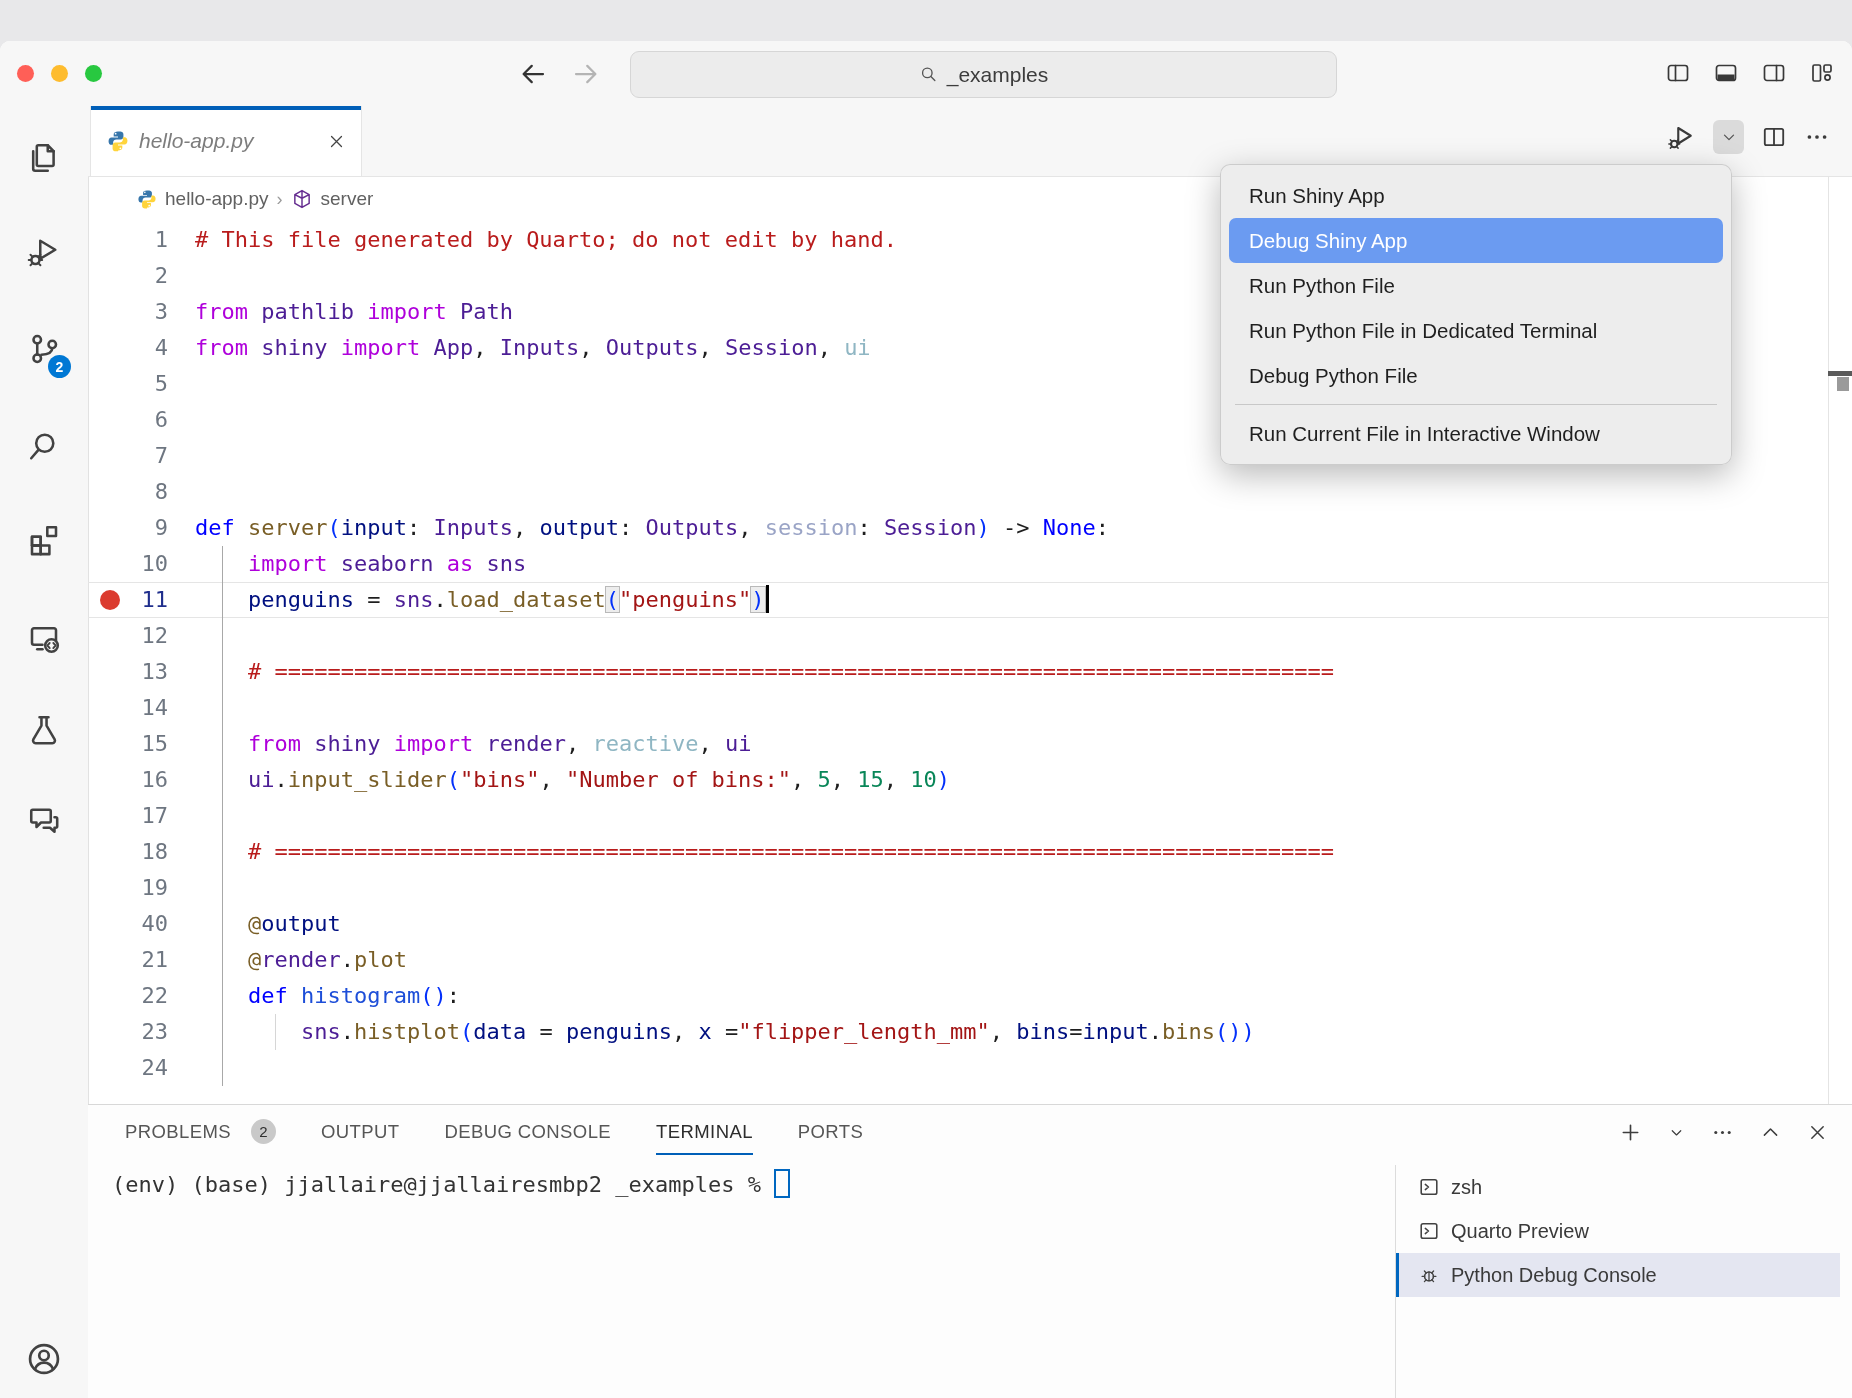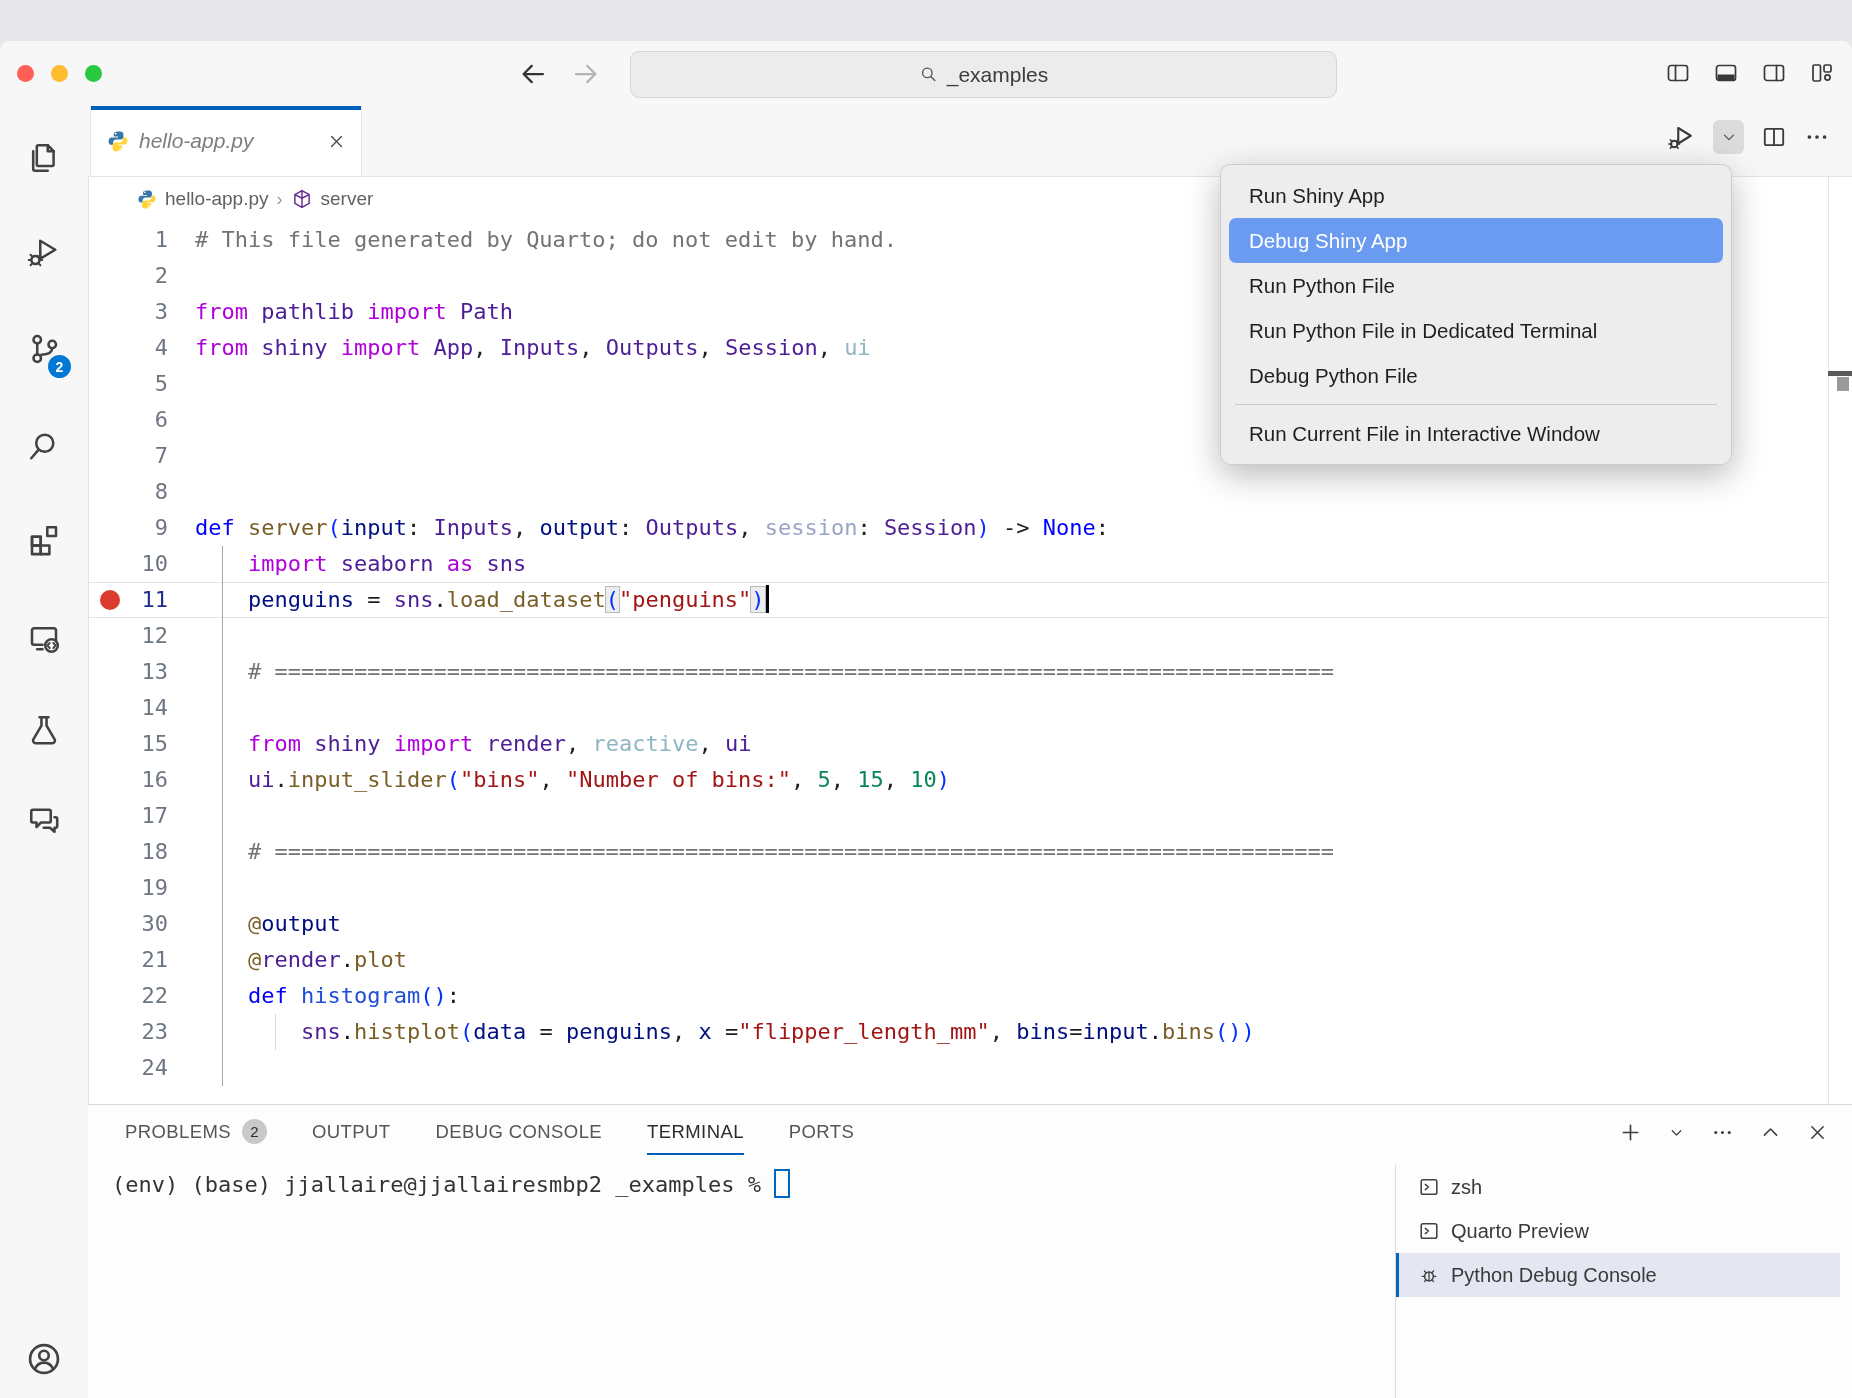--- a/index.html
+++ b/index.html
@@ -51,38 +51,38 @@
   #code-lines{position:absolute;left:88px;top:181px;right:24px;
               font-family:"DejaVu Sans Mono",monospace;font-size:22px}
   .code-row{position:relative;height:36px;line-height:36px;display:flex;white-space:pre}
   .gutter{width:92px;padding-right:12px;box-sizing:border-box;text-align:right;color:#6e7681;
           flex:none;user-select:none}
   .code-text{padding-left:15px;white-space:pre}
   .code-row.current{box-shadow:inset 0 1px #e5e5e5, inset 0 -1px #e5e5e5}
   .code-row.current .gutter{color:#1f2e8c}
   .bp-dot{position:absolute;left:12px;top:8px;width:20px;height:20px;border-radius:50%}
   .st-kw{color:#AF00DB}.st-def{color:#0000FF}.st-type{color:#4c1d95}.st-func{color:#795E26}
-  .st-var{color:#001080}.st-str{color:#A31515}.st-num{color:#098658}.st-comment{color:#737373}
+  .st-var{color:#001080}.st-str{color:#A31515}.st-num{color:#098658}.st-comment{color:#b91c1c}
   .st-text{color:#1e1e1e}.st-paren{color:#0431FA}
   .st-fadedType{color:#8fb6c3}.st-fadedVar{color:#9aa4c6}.st-fadedFunc{color:#1d4ed8}
   .st-parenBox{color:#0431FA;background:#ededed;outline:1px solid #b9b9b9}
   .caret{display:inline-block;width:3px;height:28px;background:#000;vertical-align:middle;
          margin-left:1px;transform:translateY(-2px)}
   .iguide{position:absolute;width:1px}
   
   #ruler-line{position:absolute;left:1828px;top:135px;width:1px;height:928px;background:#e4e4e4}
   #ruler-tick{position:absolute;left:1828px;top:330px;width:24px;height:5px;background:#5a5a5a}
   #ruler-thumb{position:absolute;left:1837px;top:336px;width:12px;height:14px;background:#9a9a9a}
 
   
   #panel{position:absolute;left:88px;top:1063px;right:0;bottom:0;background:#fdfdfd;
          border-top:1px solid #d8d8d8}
   #panel-tabs{position:absolute;left:37px;top:14px;display:flex;gap:45px;align-items:center;
               font-size:18.5px;letter-spacing:.4px;color:#565656}
-  .ptab{display:flex;align-items:center;gap:11px;padding-bottom:10px;border-bottom:2px solid transparent}
+  .ptab{display:flex;align-items:center;gap:20px;padding-bottom:10px;border-bottom:2px solid transparent}
   .ptab.active{color:#2d2d2d;border-bottom-color:#005FB8}
   .ptab-badge{width:25px;height:25px;border-radius:50%;background:#c9c9c9;color:#2f2f2f;
               font-size:15px;letter-spacing:0;display:flex;align-items:center;justify-content:center}
   #panel-actions{position:absolute;right:24px;top:16px;display:flex;gap:26px;align-items:center}
   #terminal-line{position:absolute;left:24px;top:66px;font-family:"DejaVu Sans Mono",monospace;
                  font-size:22px;color:#333;white-space:pre}
   #term-cursor{display:inline-block;width:12px;height:25px;border:2px solid #0067c0;
                vertical-align:middle;transform:translateY(-2px)}
   #term-sash{position:absolute;left:1307px;top:60px;bottom:0;width:1px;background:#dcdcdc}
   #term-list{position:absolute;left:1308px;top:60px;right:12px}
@@ -328,21 +328,21 @@
       <div class="code-row"><span class="gutter">10</span><span class="code-text"><span class="st-text">    </span><span class="st-kw">import</span><span class="st-text"> </span><span class="st-type">seaborn</span><span class="st-text"> </span><span class="st-kw">as</span><span class="st-text"> </span><span class="st-type">sns</span></span></div>
       <div class="code-row current"><span class="bp-dot" style="background: rgb(219, 59, 47);"></span><span class="gutter">11</span><span class="code-text"><span class="st-text">    </span><span class="st-var">penguins</span><span class="st-text"> = </span><span class="st-type">sns</span><span class="st-text">.</span><span class="st-func">load_dataset</span><span class="st-parenBox">(</span><span class="st-str">"penguins"</span><span class="st-parenBox">)</span><span class="caret"></span></span></div>
       <div class="code-row"><span class="gutter">12</span><span class="code-text"></span></div>
       <div class="code-row"><span class="gutter">13</span><span class="code-text"><span class="st-text">    </span><span class="st-comment"># ================================================================================</span></span></div>
       <div class="code-row"><span class="gutter">14</span><span class="code-text"></span></div>
       <div class="code-row"><span class="gutter">15</span><span class="code-text"><span class="st-text">    </span><span class="st-kw">from</span><span class="st-text"> </span><span class="st-type">shiny</span><span class="st-text"> </span><span class="st-kw">import</span><span class="st-text"> </span><span class="st-type">render</span><span class="st-text">, </span><span class="st-fadedType">reactive</span><span class="st-text">, </span><span class="st-type">ui</span></span></div>
       <div class="code-row"><span class="gutter">16</span><span class="code-text"><span class="st-text">    </span><span class="st-type">ui</span><span class="st-text">.</span><span class="st-func">input_slider</span><span class="st-paren">(</span><span class="st-str">"bins"</span><span class="st-text">, </span><span class="st-str">"Number of bins:"</span><span class="st-text">, </span><span class="st-num">5</span><span class="st-text">, </span><span class="st-num">15</span><span class="st-text">, </span><span class="st-num">10</span><span class="st-paren">)</span></span></div>
       <div class="code-row"><span class="gutter">17</span><span class="code-text"></span></div>
       <div class="code-row"><span class="gutter">18</span><span class="code-text"><span class="st-text">    </span><span class="st-comment"># ================================================================================</span></span></div>
       <div class="code-row"><span class="gutter">19</span><span class="code-text"></span></div>
-      <div class="code-row"><span class="gutter">30</span><span class="code-text"><span class="st-text">    </span><span class="st-func">@</span><span class="st-var">output</span></span></div>
+      <div class="code-row"><span class="gutter">40</span><span class="code-text"><span class="st-text">    </span><span class="st-func">@</span><span class="st-var">output</span></span></div>
       <div class="code-row"><span class="gutter">21</span><span class="code-text"><span class="st-text">    </span><span class="st-func">@</span><span class="st-type">render</span><span class="st-text">.</span><span class="st-func">plot</span></span></div>
       <div class="code-row"><span class="gutter">22</span><span class="code-text"><span class="st-text">    </span><span class="st-def">def</span><span class="st-text"> </span><span class="st-fadedFunc">histogram</span><span class="st-paren">()</span><span class="st-text">:</span></span></div>
       <div class="code-row"><span class="gutter">23</span><span class="code-text"><span class="st-text">        </span><span class="st-type">sns</span><span class="st-text">.</span><span class="st-func">histplot</span><span class="st-paren">(</span><span class="st-var">data</span><span class="st-text"> = </span><span class="st-var">penguins</span><span class="st-text">, </span><span class="st-var">x</span><span class="st-text"> =</span><span class="st-str">"flipper_length_mm"</span><span class="st-text">, </span><span class="st-var">bins</span><span class="st-text">=</span><span class="st-var">input</span><span class="st-text">.</span><span class="st-func">bins</span><span class="st-paren">()</span><span class="st-paren">)</span></span></div>
       <div class="code-row"><span class="gutter">24</span><span class="code-text"></span></div>
     </div>
   <div class="iguide" style="left:222px;top:505px;height:540px;background:#a8a8a8"></div>
   <div class="iguide" style="left:275px;top:973px;height:36px;background:#d6d6d6"></div>
   <div id="ruler-line"></div>
   <div id="ruler-tick"></div>
   <div id="ruler-thumb"></div>

